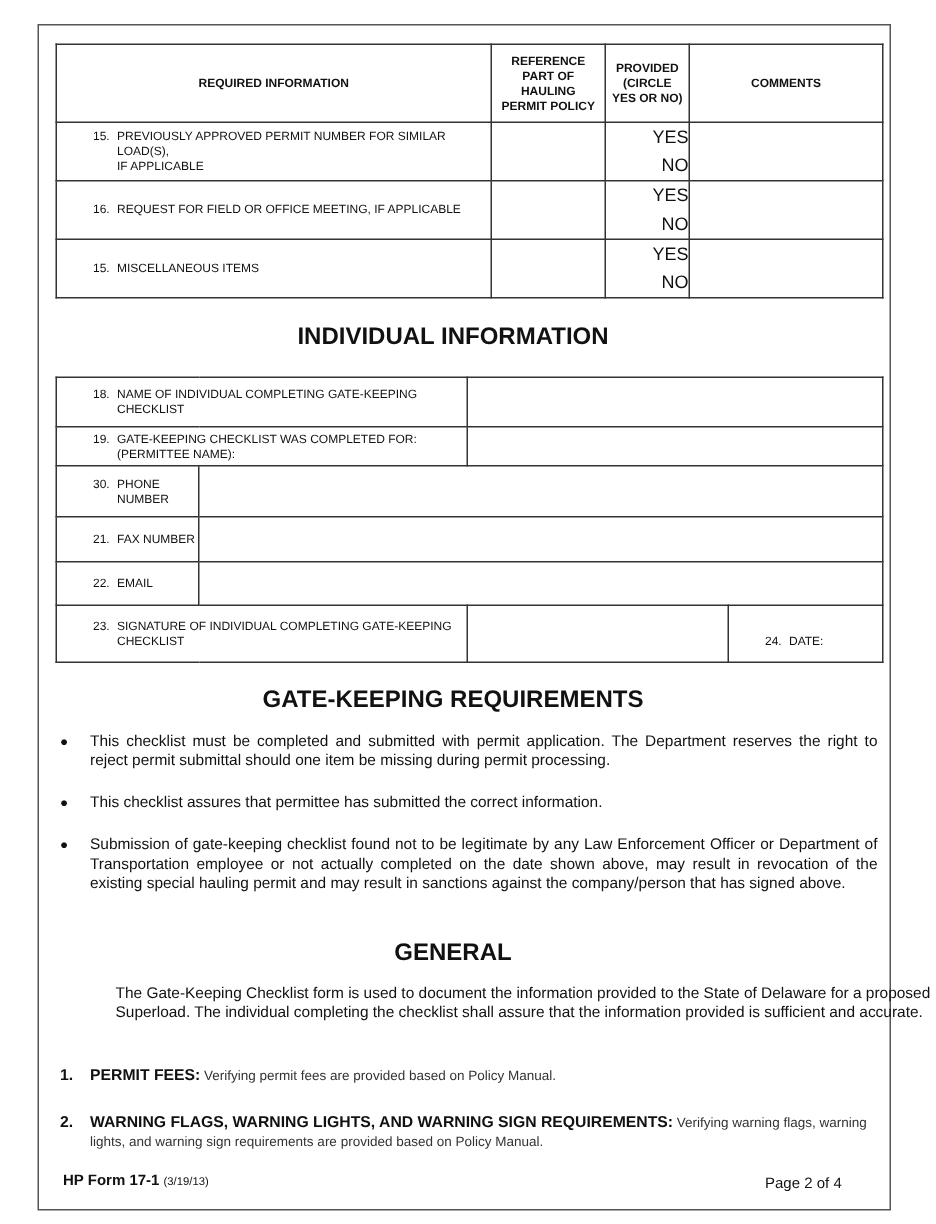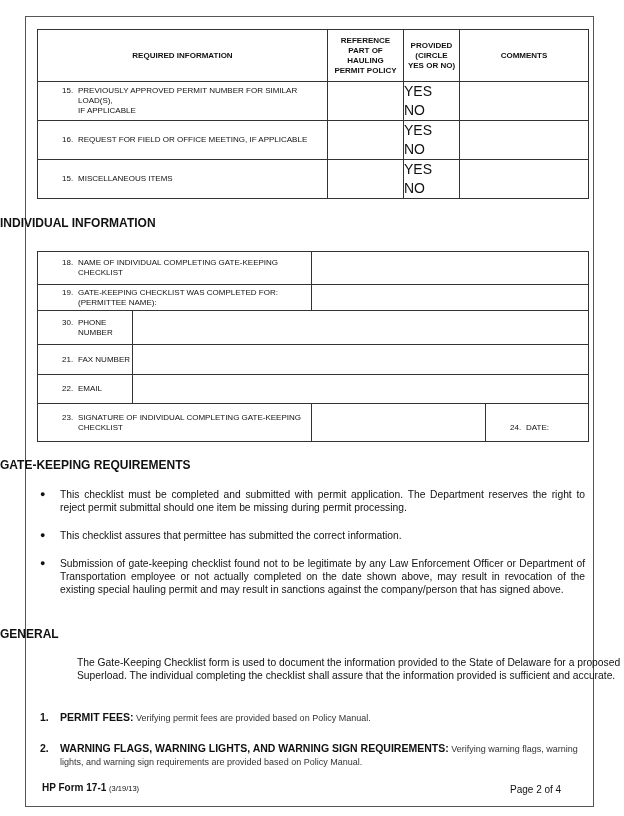--- a/index.html
+++ b/index.html
@@ -8,24 +8,24 @@
   .page { position: absolute; left: 25px; top: 16px; width: 569px; height: 791px;
           border: 1px solid #555; box-sizing: border-box; }
   table { border-collapse: collapse; position: absolute; }
   td, th { border: 1px solid #333; padding: 0; font-weight: normal; }
   .t1 { left: 37px; top: 29px; width: 552px; }
   .t1 th { font-size: 8px; font-weight: bold; text-align: center; line-height: 10px; }
   .t1 td.req { font-size: 8px; padding-left: 6px; vertical-align: middle; }
   .item { display: flex; margin-left: 18px; }
   .item .num { width: 16px; flex: none; }
   .item .txt { flex: 1; line-height: 10px; }
-  .yn { font-size: 14px; text-align: left; position: relative; }
+  .yn { font-size: 12px; text-align: right; position: relative; }
   .yn div { height: 19px; line-height: 19px; }
-  .section-title { position: absolute; left: 0; width: 604px; 
-                   font-weight: bold; font-size: 12px; }
+  .section-title { position: absolute; left: 0; width: 604px; text-align: center;
+                   font-weight: bold; font-size: 16px; }
   .t2 { left: 37px; top: 251px; width: 552px; font-size: 8px; }
   .t2 td { vertical-align: middle; }
   .t2 .lbl { padding-left: 6px; }
   .bullets { position: absolute; left: 40px; width: 545px; font-size: 10.3px; line-height: 13px; }
   .bullet { display: flex; margin-bottom: 15px; }
   .bullet .dot { width: 20px; flex: none; font-size: 9px; }
   .bullet .btxt { flex: 1; text-align: justify; }
   .general-text { position: absolute; left: 40px; width: 545px; font-size: 10.3px; line-height: 13px; margin-left: 37px; }
   .numbered { position: absolute; left: 40px; width: 548px; font-size: 9px; line-height: 13px; display: flex; }
   .numbered .n { width: 20px; flex: none; font-weight: bold; font-size: 10.5px; }

